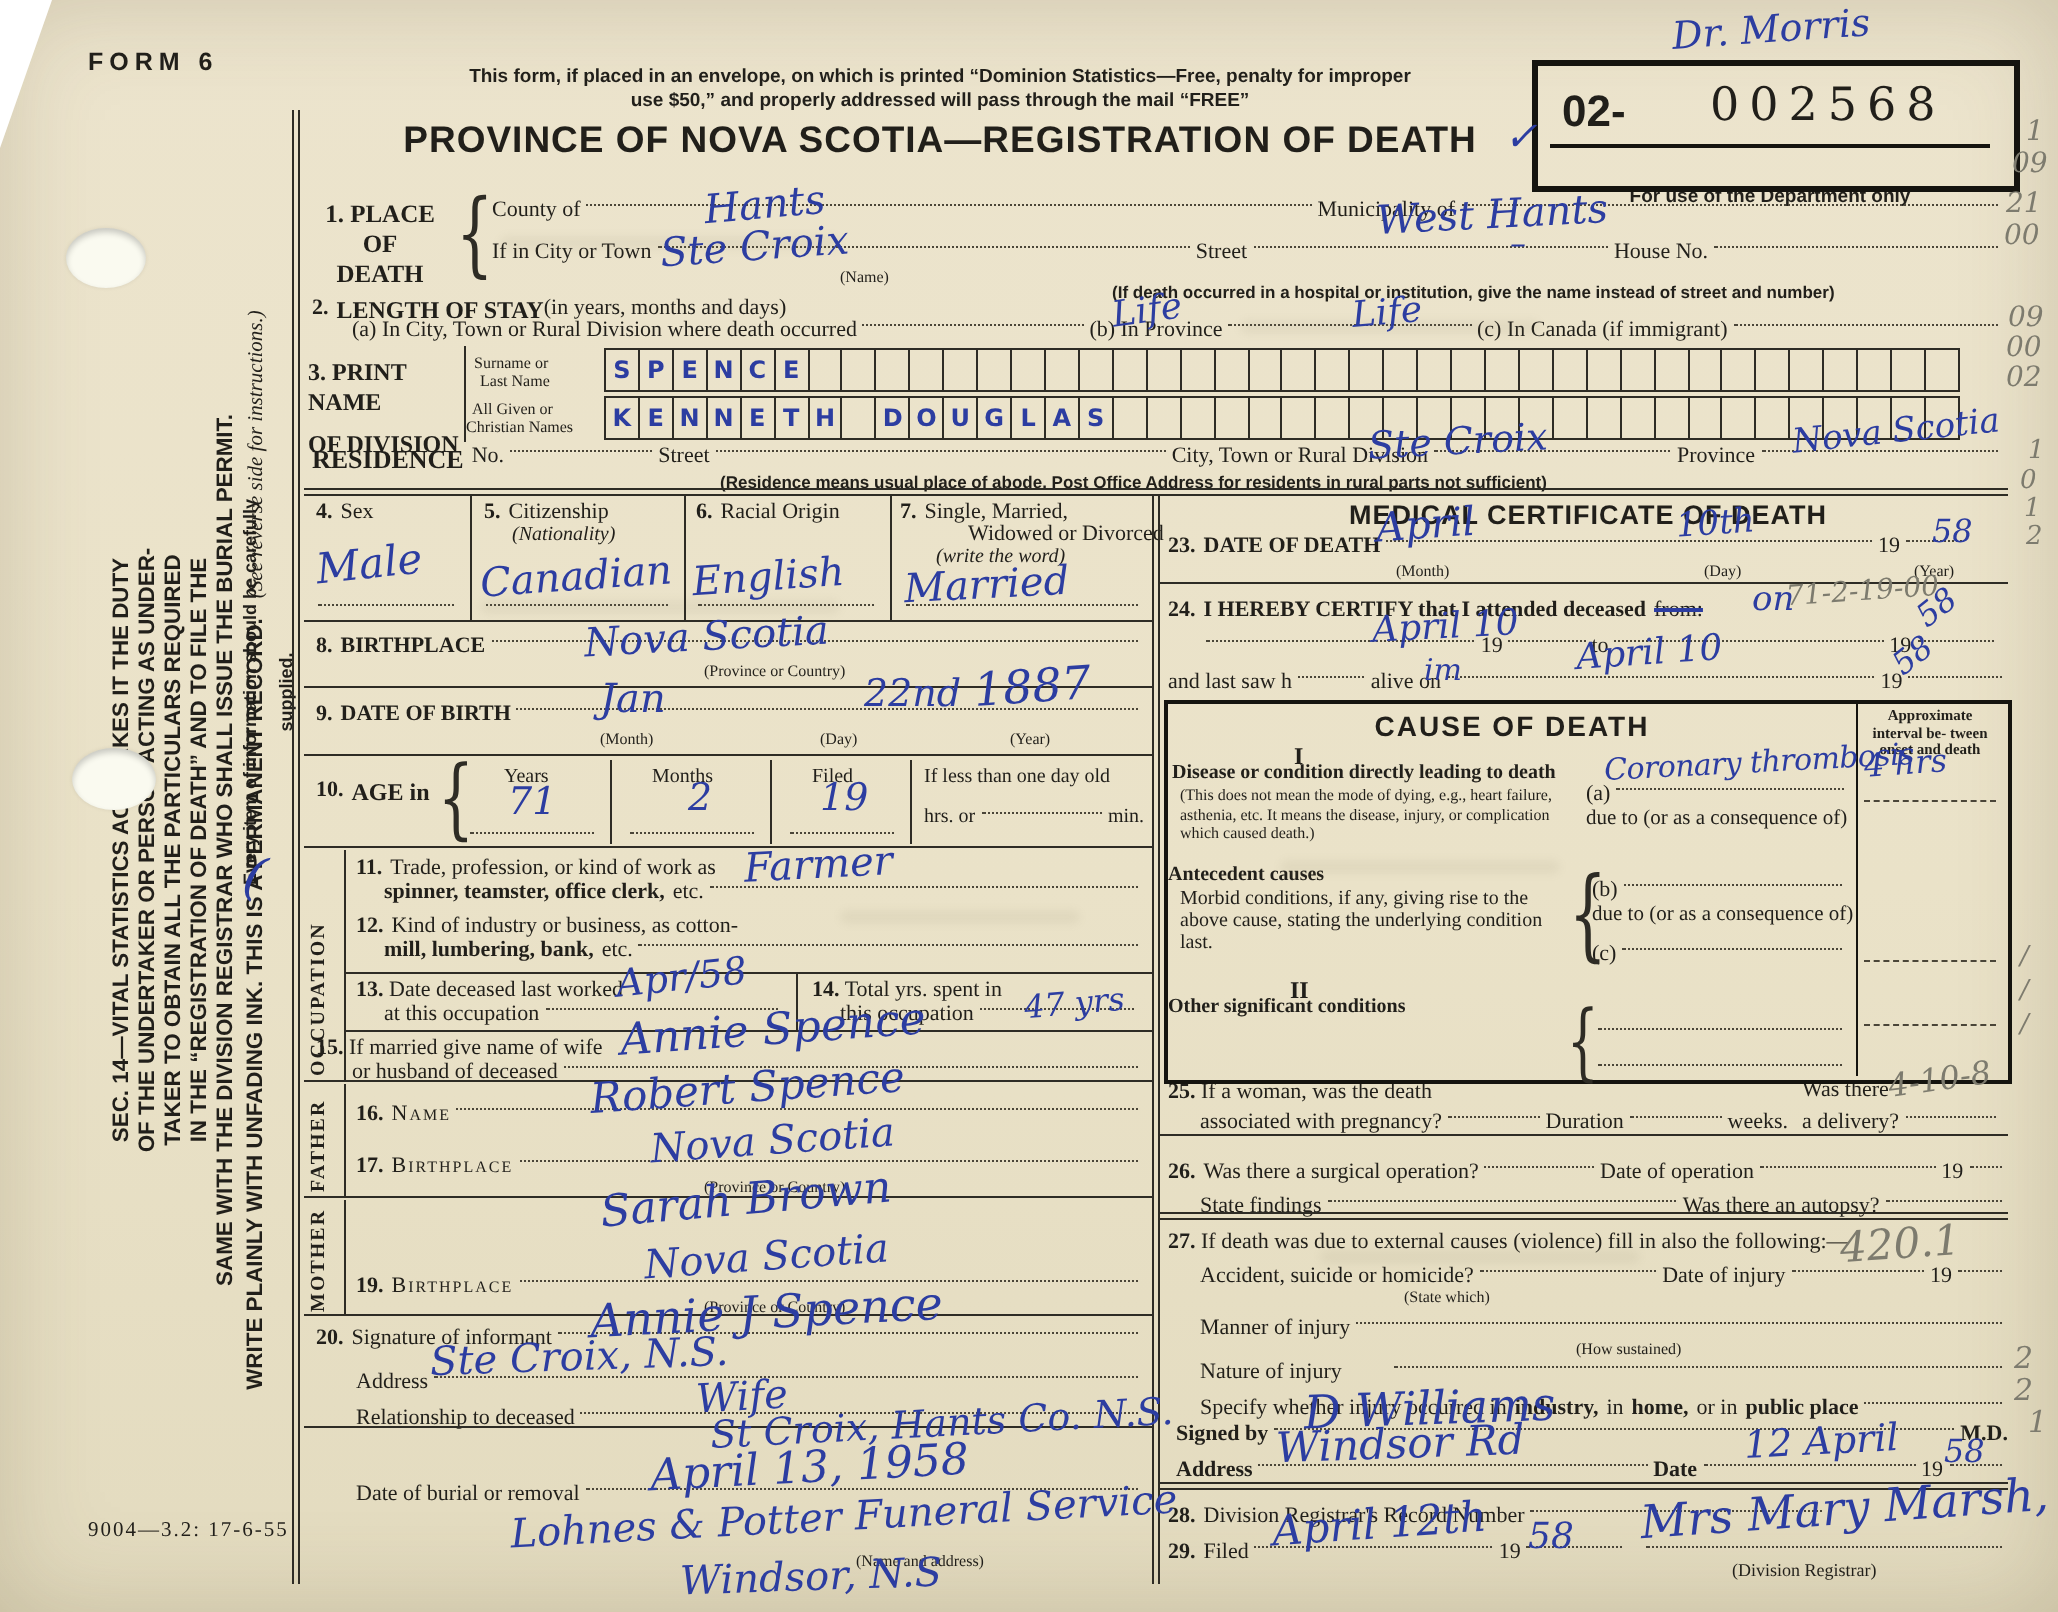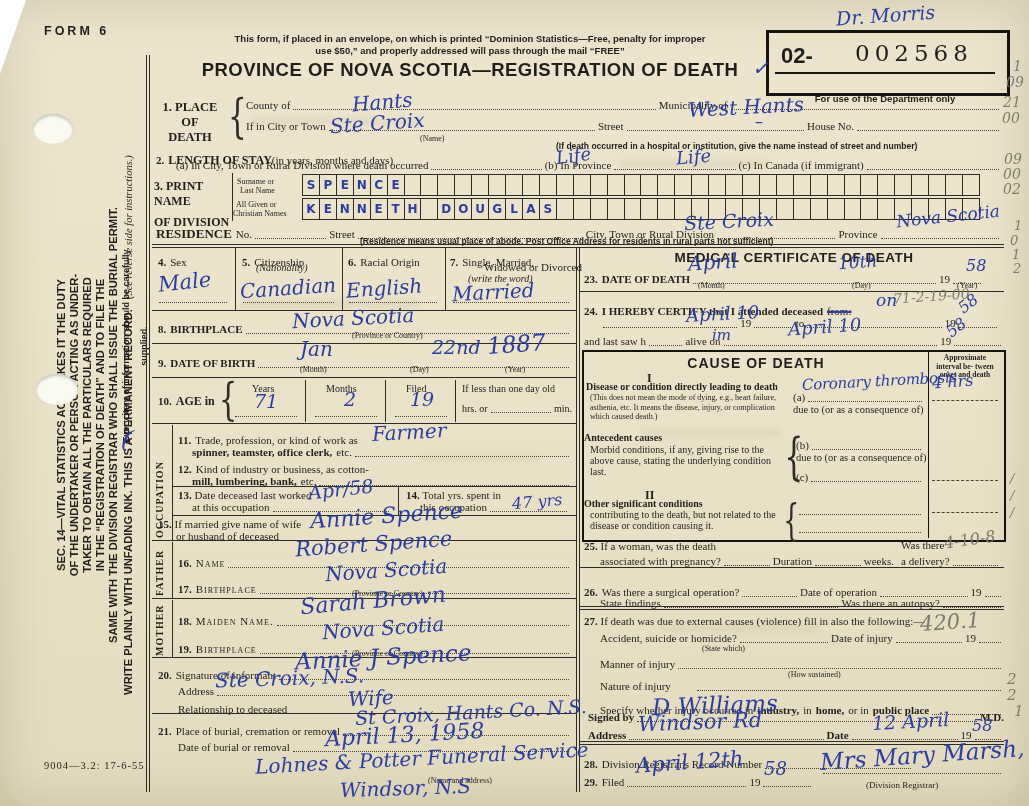--- a/index.html
+++ b/index.html
@@ -1,20 +1,20 @@
 <!DOCTYPE html>
 <html><head>
 <meta charset="utf-8">
 <style>
   html,body{margin:0;padding:0;background:#d8d2bd;}
   .paper{position:relative;width:1029px;height:806px;background:linear-gradient(180deg,#ece4cd 0%,#eae2c8 55%,#e3dbbf 100%);
          overflow:hidden;font-family:"Liberation Serif",serif;color:#211f1a;
          box-shadow:inset 0 0 50px rgba(95,84,50,.22);}
   .abs{position:absolute;}
-  .row{position:absolute;display:flex;align-items:flex-end;white-space:nowrap;}
+  .row{position:absolute;display:flex;align-items:flex-start;white-space:nowrap;}
   .lbl{font-size:11px;line-height:1.08;}
   .sm{font-size:8px;line-height:1.2;}
   .xs{font-size:7.5px;line-height:1.15;}
   .s10{font-size:10px;}
   .b{font-weight:bold;}
   .i{font-style:italic;}
   .sans{font-family:"Liberation Sans",sans-serif;}
   .fill{flex:1;min-width:8px;border-bottom:1px dotted #4a4538;height:2px;margin:0 3px 2px;}
   .hand{position:absolute;font-family:"DejaVu Serif",serif;font-style:italic;color:#2c3da1;white-space:nowrap;z-index:4;}
   .pencil{position:absolute;font-family:"DejaVu Serif",serif;font-style:italic;color:#7d7b6e;white-space:nowrap;z-index:4;}
@@ -402,25 +402,20 @@
     <span class="lbl b">17.</span>&nbsp;
     <span class="lbl" style="letter-spacing:1px;font-variant:small-caps;">Birthplace</span>
     <span class="fill"></span>
   </div>
   <div class="capt" style="left:352px;top:589px;">(Province or Country)</div>
   <div class="hand" style="left:325px;top:558px;font-size:20px;transform:rotate(-4deg);">Nova Scotia</div>
   <div class="hline" style="left:152px;top:598px;width:424px;"></div>
 
   <div class="vtext" style="left:154px;top:604px;height:52px;">MOTHER</div>
   <div class="vline" style="left:172px;top:600px;height:57px;"></div>
-  <div class="row" style="left:178px;top:610px;width:394px;">
-    <span class="lbl b">18.</span>&nbsp;
-    <span class="lbl" style="letter-spacing:1px;font-variant:small-caps;">Maiden Name.</span>
-    <span class="fill"></span>
-  </div>
   <div class="hand" style="left:300px;top:588px;font-size:22px;transform:rotate(-5deg);">Sarah Brown</div>
   <div class="row" style="left:178px;top:638px;width:394px;">
     <span class="lbl b">19.</span>&nbsp;
     <span class="lbl" style="letter-spacing:1px;font-variant:small-caps;">Birthplace</span>
     <span class="fill"></span>
   </div>
   <div class="capt" style="left:352px;top:649px;">(Province or Country)</div>
   <div class="hand" style="left:322px;top:616px;font-size:20px;transform:rotate(-4deg);">Nova Scotia</div>
   <div class="hline" style="left:152px;top:657px;width:424px;"></div>
 
@@ -435,25 +430,20 @@
     <span class="fill"></span>
   </div>
   <div class="hand" style="left:215px;top:666px;font-size:20px;transform:rotate(-2deg);">Ste Croix, N.S.</div>
   <div class="row" style="left:178px;top:704px;width:394px;">
     <span class="lbl">Relationship to deceased</span>
     <span class="fill"></span>
   </div>
   <div class="hand" style="left:348px;top:686px;font-size:20px;transform:rotate(-3deg);">Wife</div>
   <div class="hline" style="left:152px;top:713px;width:424px;"></div>
 
-  <div class="row" style="left:158px;top:720px;width:414px;">
-    <span class="lbl b">21.</span>&nbsp;
-    <span class="lbl">Place of burial, cremation or removal</span>
-    <span class="fill"></span>
-  </div>
   <div class="hand" style="left:355px;top:701px;font-size:19px;transform:rotate(-3deg);">St Croix, Hants Co. N.S.</div>
   <div class="row" style="left:178px;top:742px;width:394px;">
     <span class="lbl">Date of burial or removal</span>
     <span class="fill"></span>
   </div>
   <div class="hand" style="left:325px;top:722px;font-size:22px;transform:rotate(-3deg);">April 13, 1958</div>
 
   <div class="capt" style="left:428px;top:776px;">(Name and address)</div>
   <div class="hand" style="left:255px;top:746px;font-size:20px;transform:rotate(-3deg);">Lohnes &amp; Potter Funeral Service</div>
   <div class="hand" style="left:340px;top:776px;font-size:20px;transform:rotate(-2deg);">Windsor, N.S</div>
@@ -528,21 +518,20 @@
     <span class="fill"></span>
   </div>
   <div class="abs" style="left:796px;top:452px;font-size:10.5px;">due to (or as a consequence of)</div>
   <div class="row" style="left:796px;top:472px;width:128px;">
     <span class="lbl">(c)</span>
     <span class="fill"></span>
   </div>
   <div class="dash" style="left:932px;top:480px;width:66px;"></div>
   <div class="abs b" style="left:645px;top:488px;font-size:12px;">II</div>
   <div class="abs b s10" style="left:584px;top:498px;">Other significant conditions</div>
-  <div class="abs s10" style="left:590px;top:509px;width:200px;">contributing to the death, but not related to the disease or condition causing it.</div>
   <div class="brace" style="left:778px;top:500px;font-size:42px;transform:scaleX(.6);">{</div>
   <div class="row" style="left:796px;top:512px;width:128px;">
       <span class="fill"></span>
     </div>
   <div class="row" style="left:796px;top:530px;width:128px;">
       <span class="fill"></span>
     </div>
   <div class="dash" style="left:932px;top:512px;width:66px;"></div>
 
   <div class="abs lbl" style="left:584px;top:541px;"><span class="b">25.</span> <span>If a woman, was the death</span></div>

